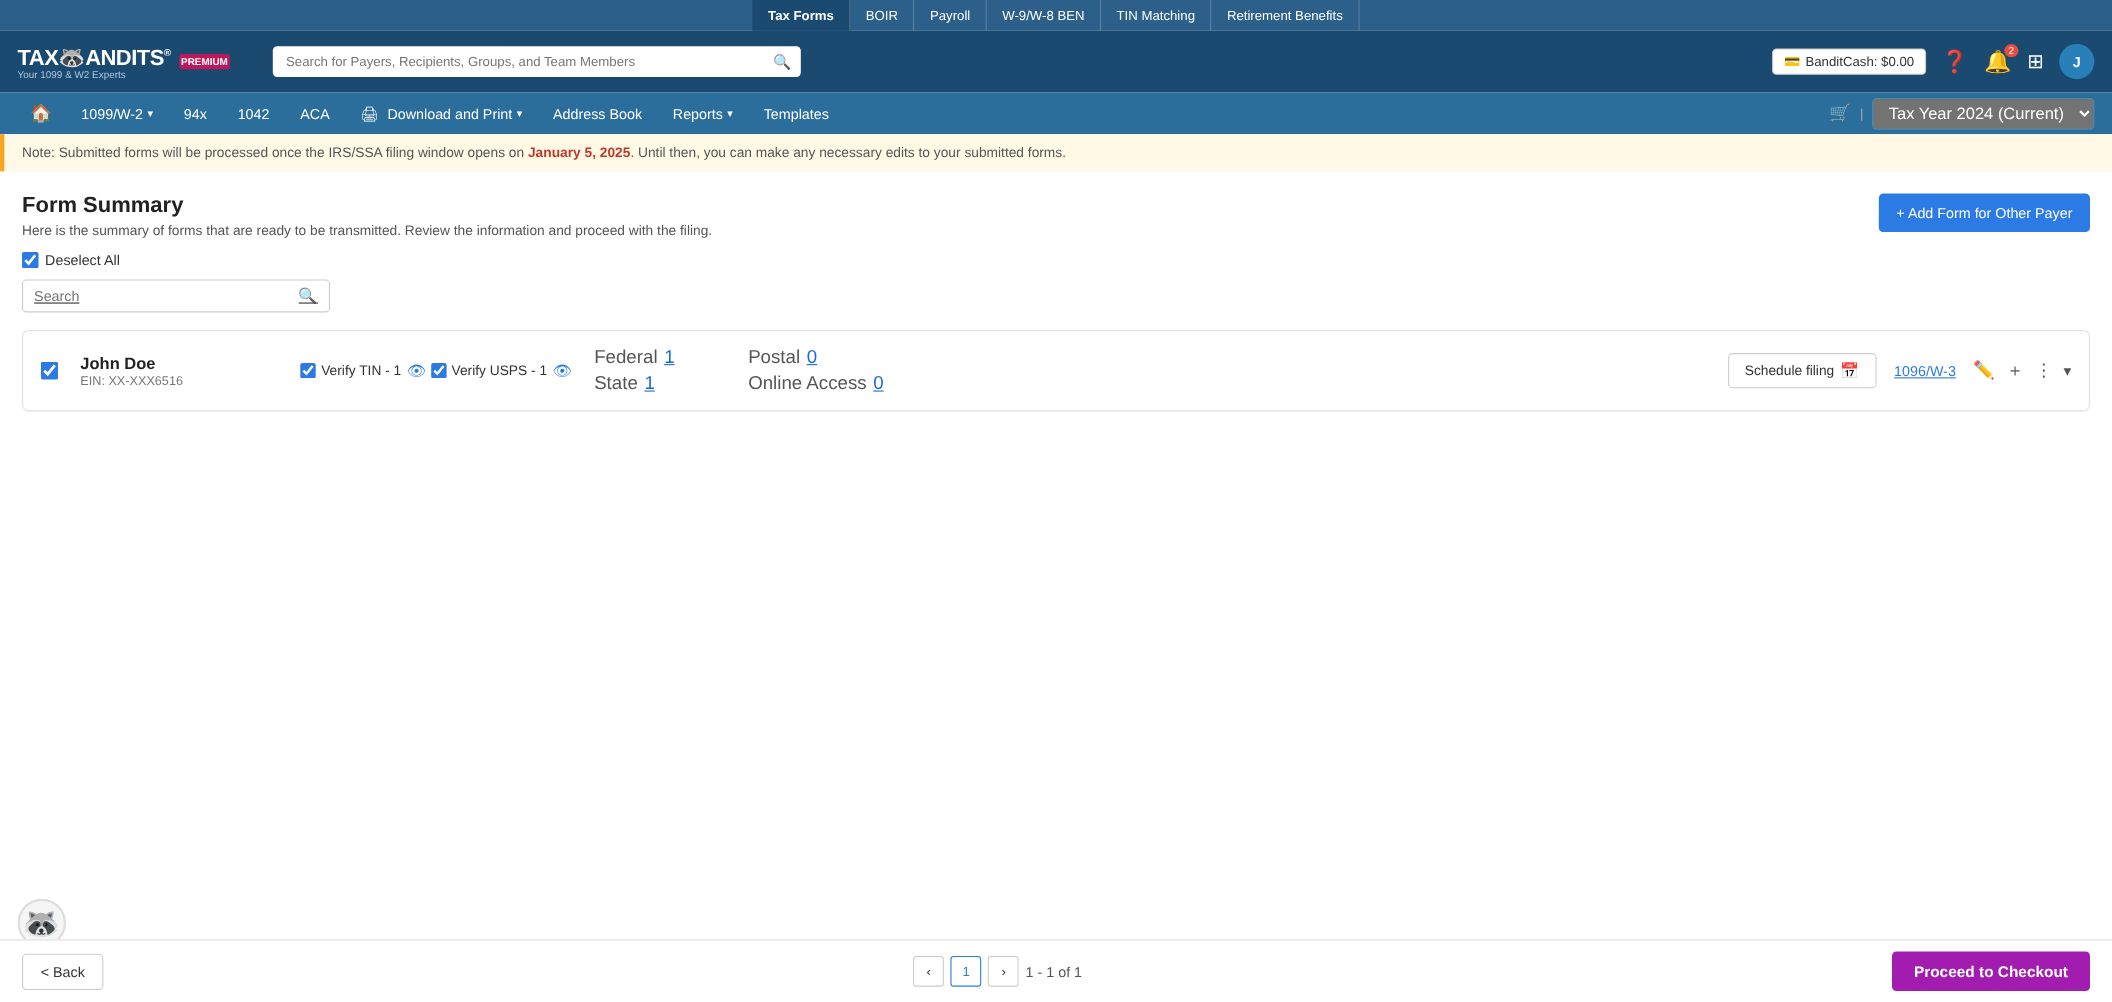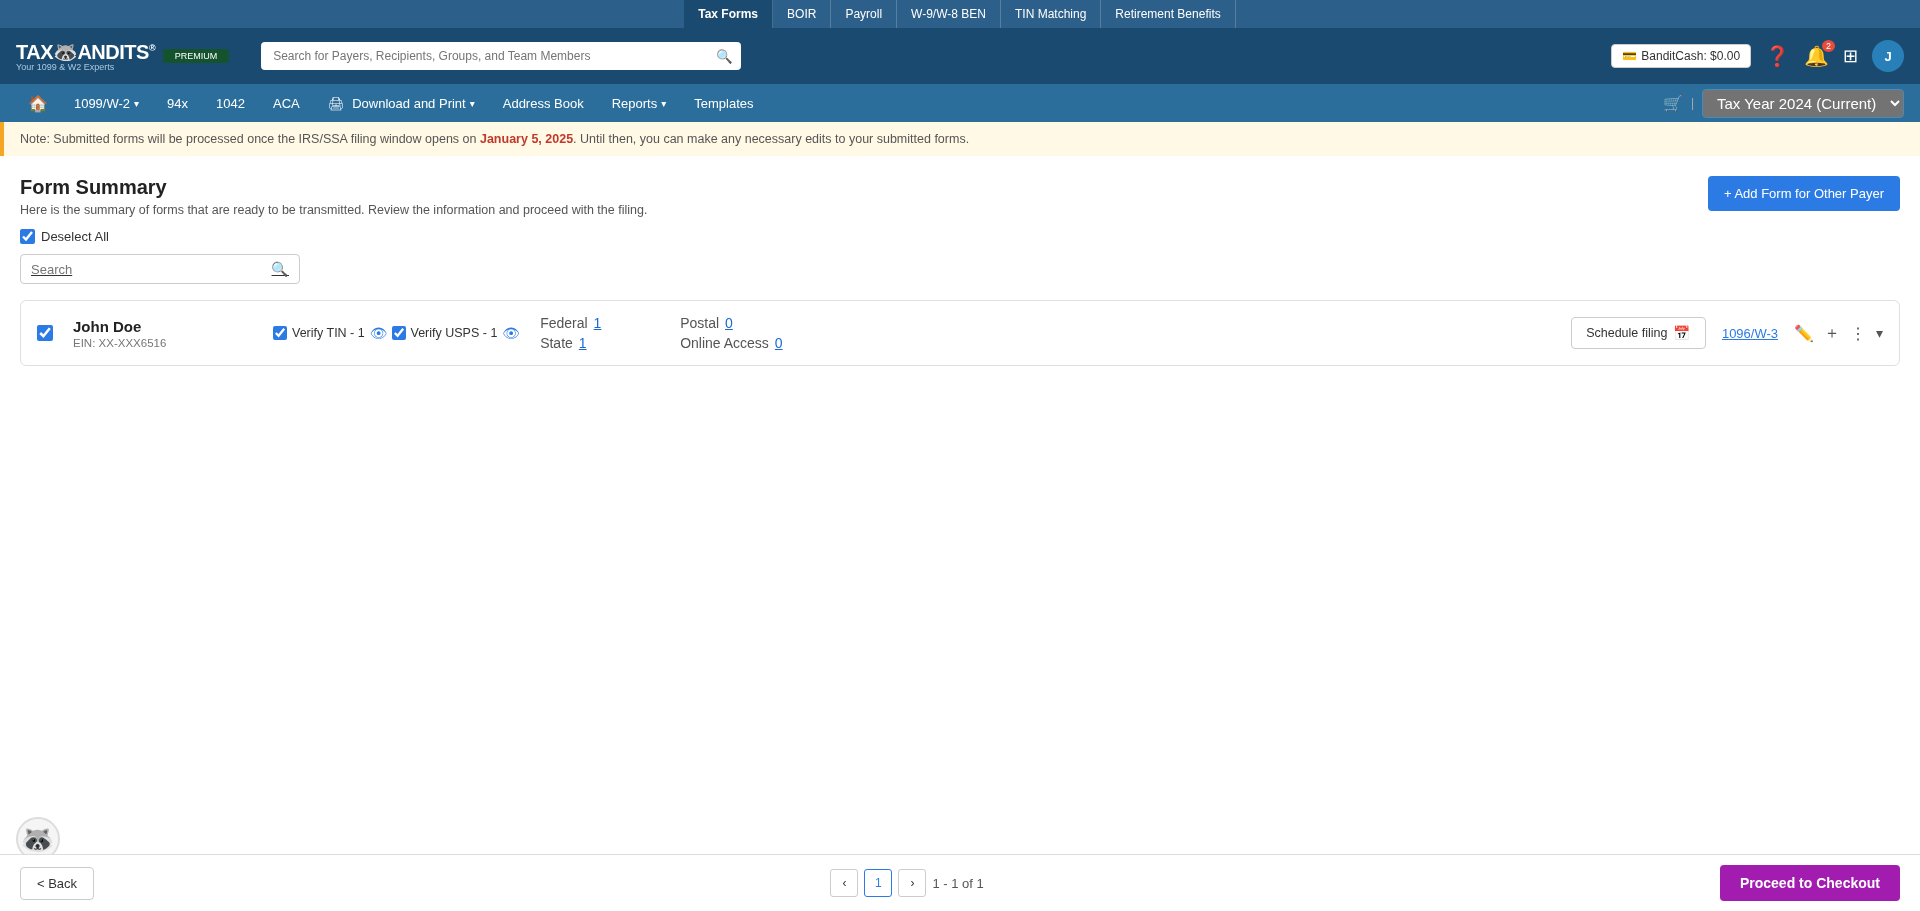--- a/index.html
+++ b/index.html
@@ -52,25 +52,25 @@
       letter-spacing: -0.5px;
     }
     .logo-text span { color: #f5a623; }
     .logo-sub {
       color: #aac8e0;
       font-size: 9px;
       display: block;
       margin-top: -2px;
     }
     .premium-badge {
-      background: #14532d;
+      background: #be185d;
       color: #fff;
       font-size: 9px;
-      font-weight: normal;
-      padding: 2px 12px;
+      font-weight: bold;
+      padding: 2px 2px;
       border-radius: 3px;
       margin-left: 4px;
     }
     .search-box {
       flex: 1;
       max-width: 480px;
       position: relative;
       margin-left: 20px;
     }
     .search-box input {
@@ -324,21 +324,21 @@
     .counts-col {
       display: flex;
       flex-direction: column;
       gap: 4px;
       min-width: 120px;
     }
     .count-item {
       display: flex;
       align-items: center;
       gap: 6px;
-      font-size: 14px;
+      font-size: 17px;
     }
     .count-label { color: #555; }
     .count-val { color: #1a6ad4; text-decoration: underline; cursor: pointer; font-weight: 500; }
     .postal-col {
       display: flex;
       flex-direction: column;
       gap: 4px;
       min-width: 130px;
     }
     .schedule-btn {

